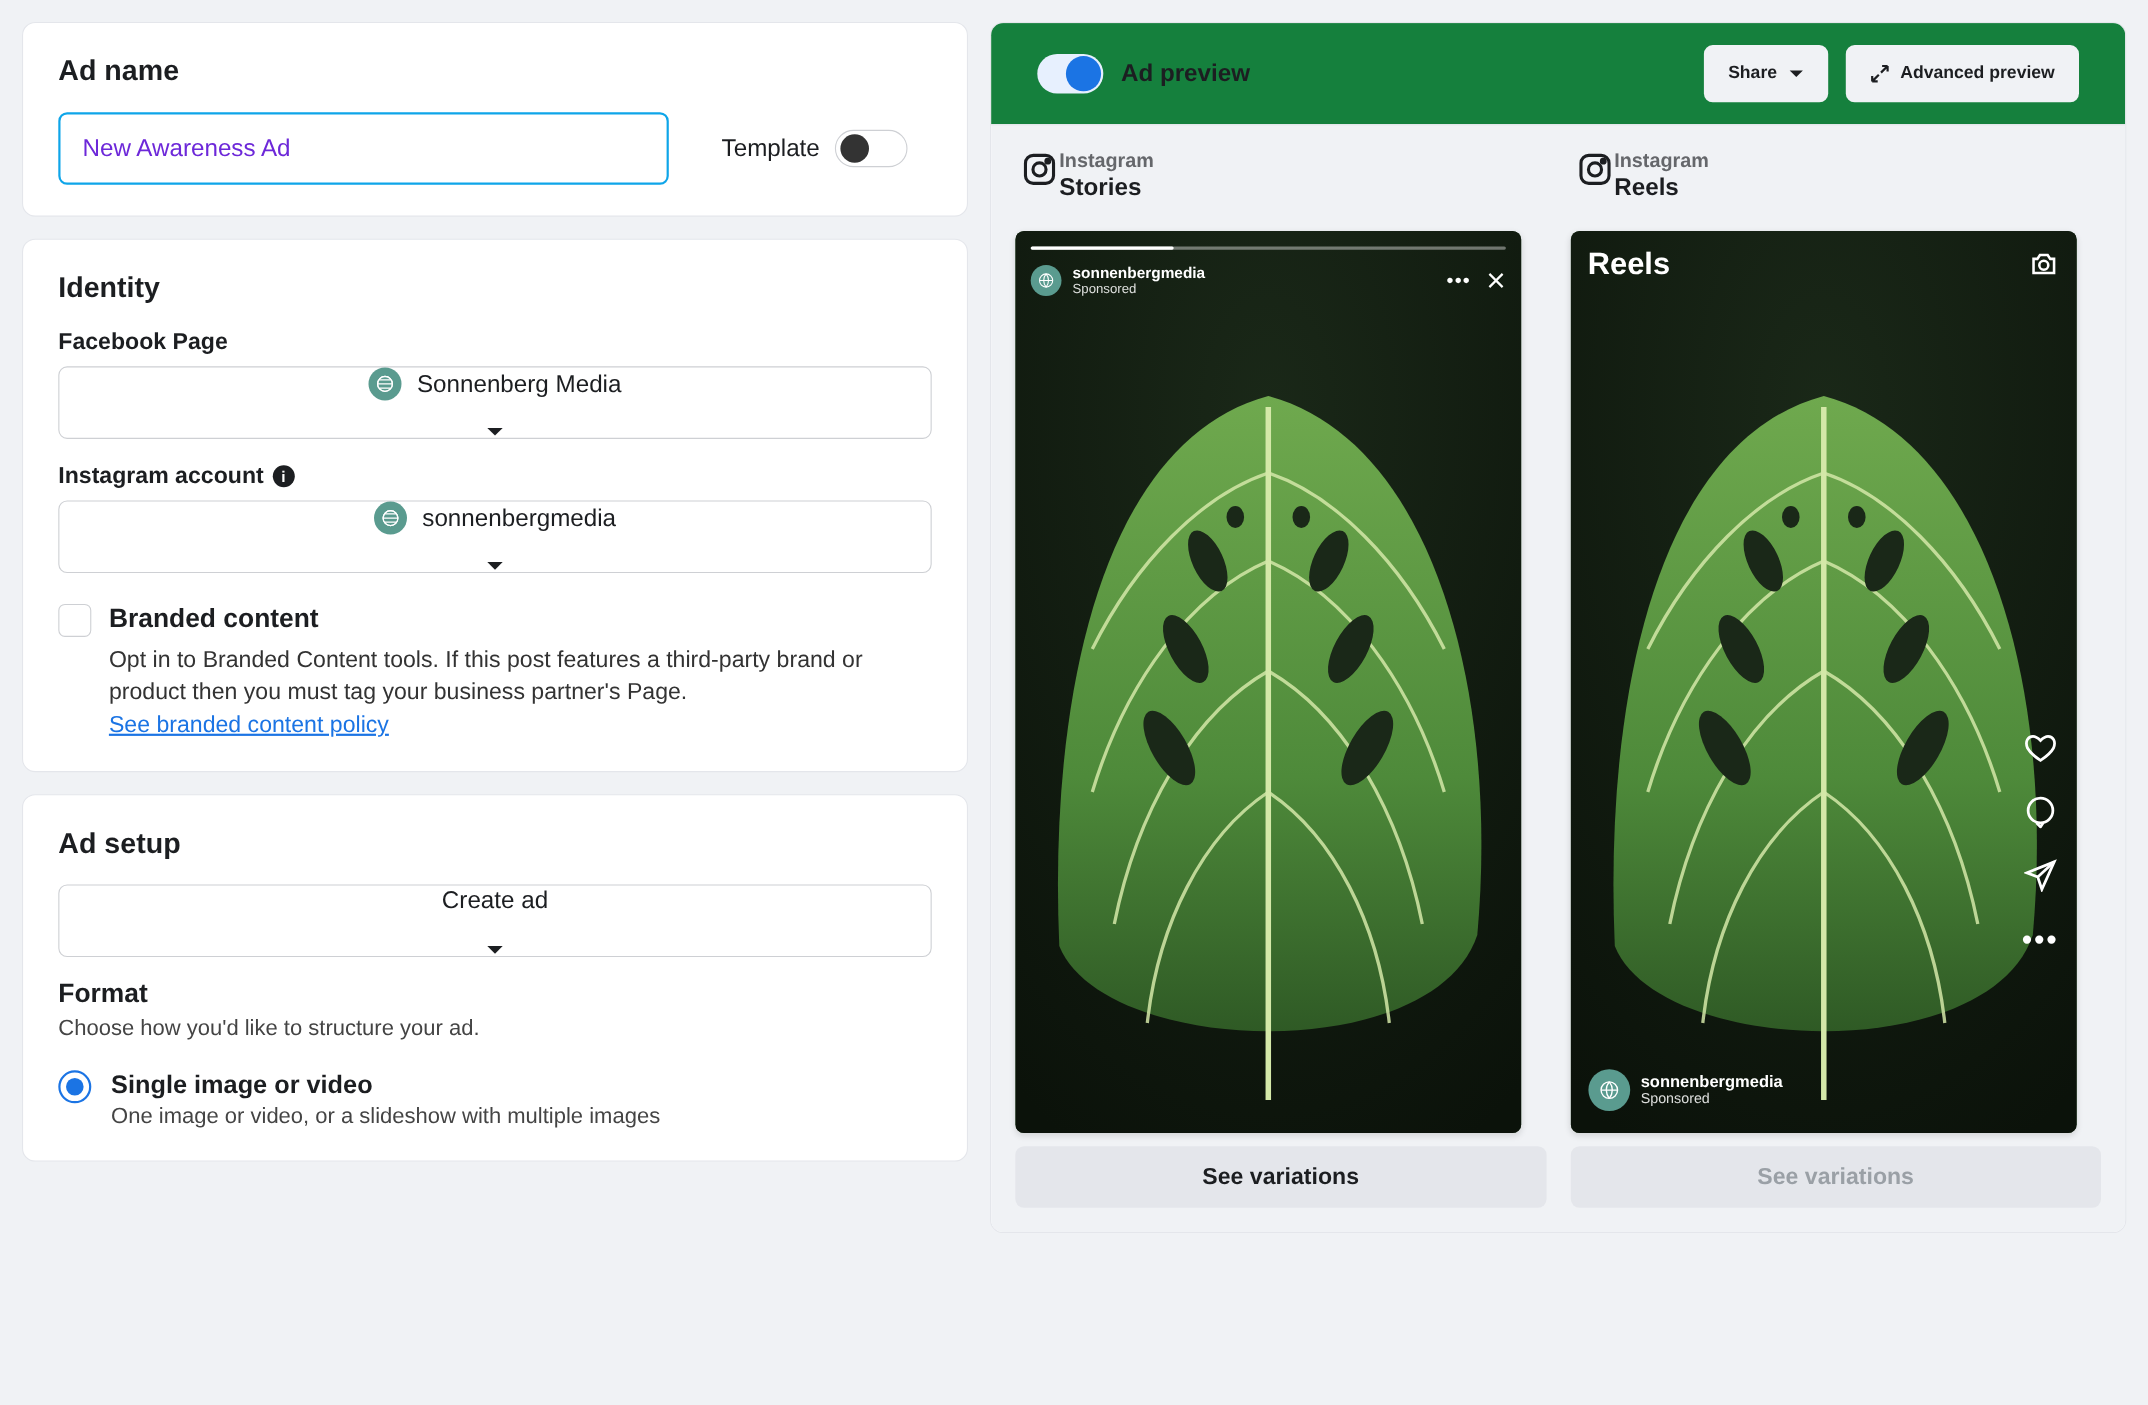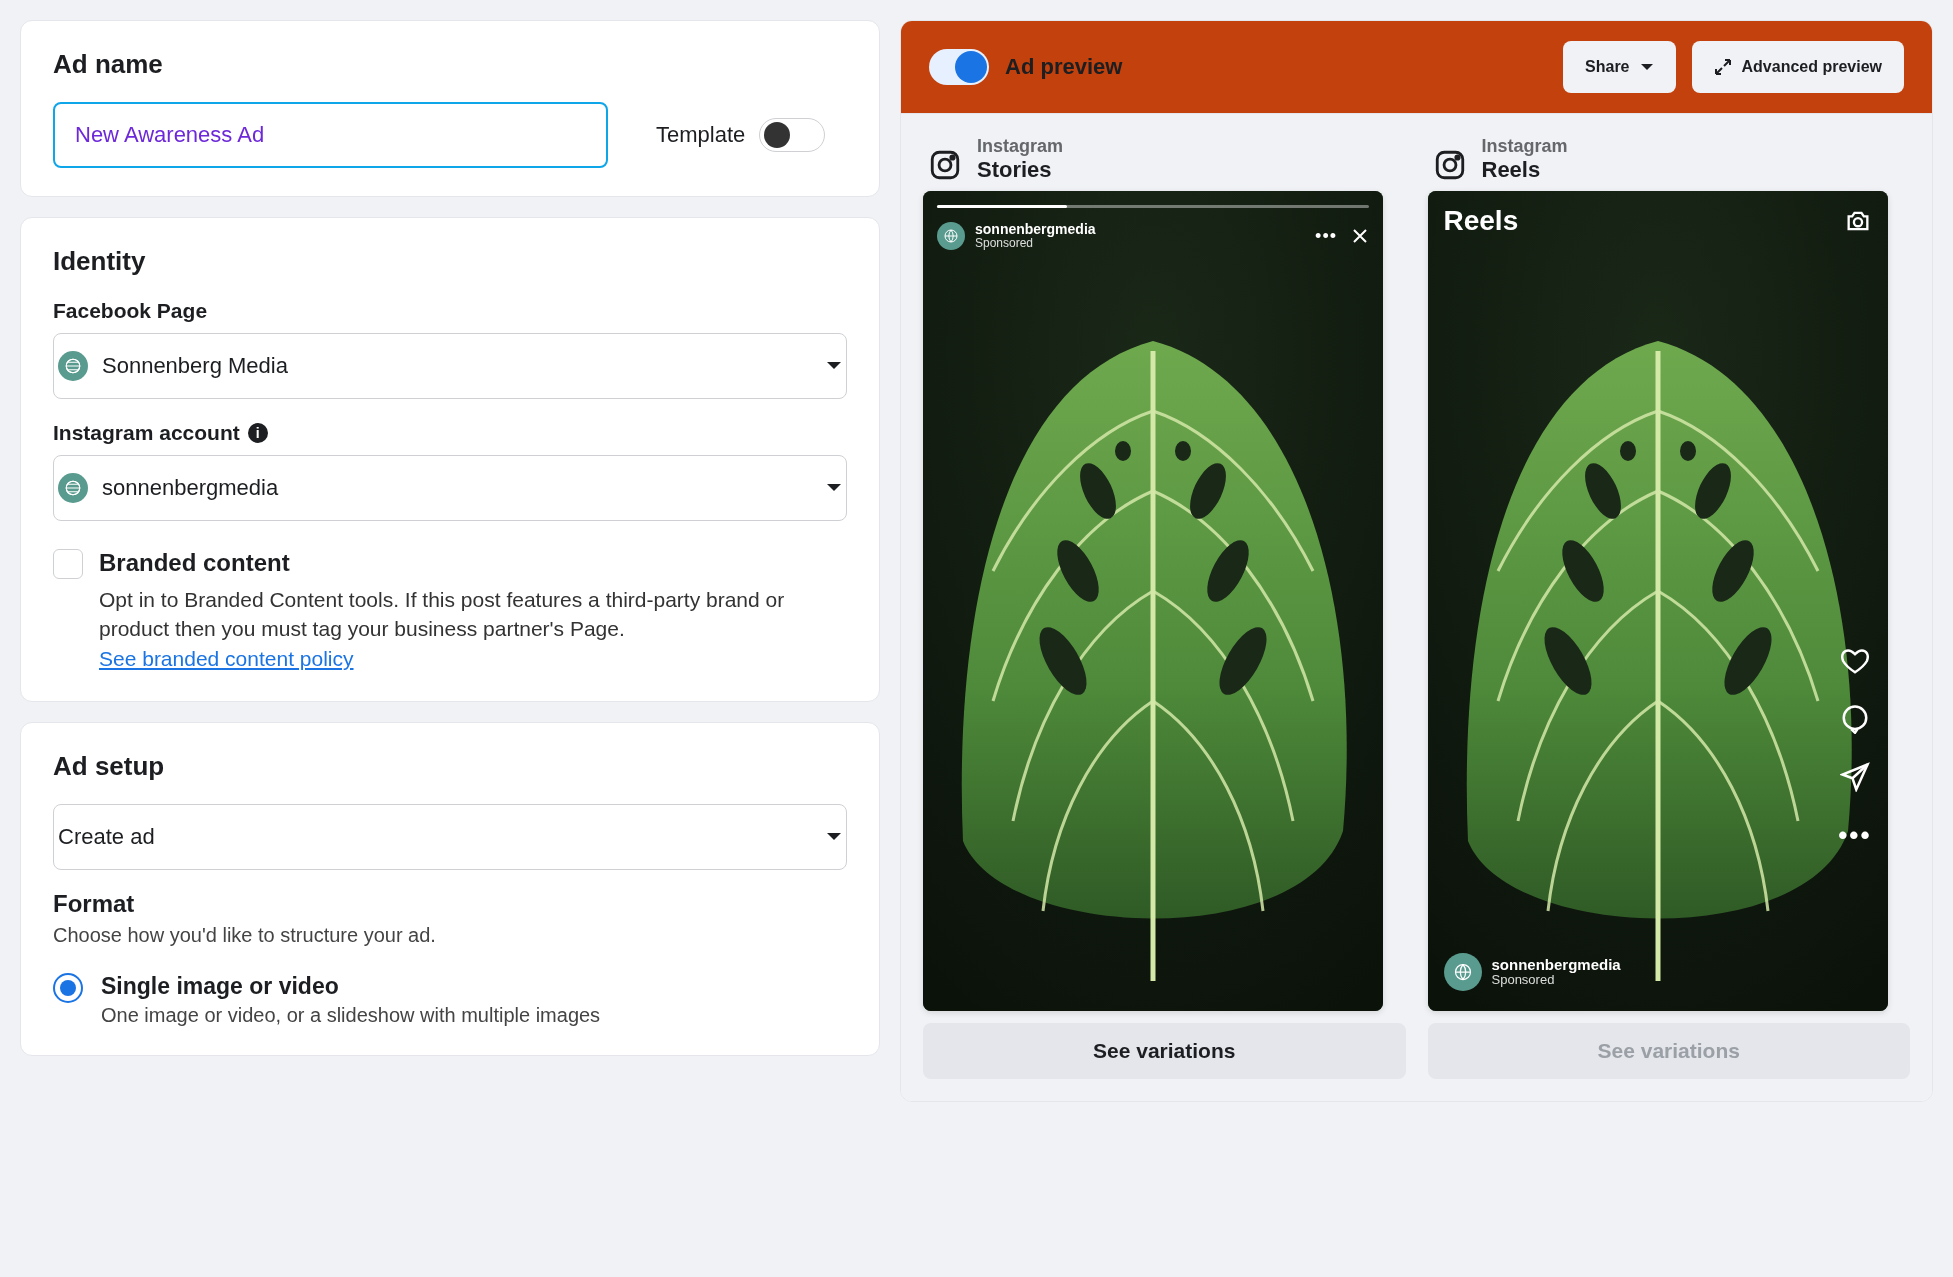--- a/index.html
+++ b/index.html
@@ -5,21 +5,21 @@
 * { box-sizing: border-box; margin: 0; padding: 0; }
 body { font-family: -apple-system, BlinkMacSystemFont, "Segoe UI", Helvetica, Arial, sans-serif; background: #f0f2f5; padding: 20px; color: #1c1e21; }
 .layout { display: flex; gap: 20px; max-width: 1940px; }
 .left-col { flex: 0 0 860px; display: flex; flex-direction: column; gap: 20px; }
 .right-col { flex: 1; background: #fff; border: 1px solid #e4e6eb; border-radius: 12px; overflow: hidden; }
 
 .card { background: #fff; border: 1px solid #e4e6eb; border-radius: 12px; padding: 28px 32px; }
 .card-title { font-size: 26px; font-weight: 700; margin-bottom: 22px; color: #1c1e21; }
 .field-label { font-size: 21px; font-weight: 700; margin-bottom: 10px; display: flex; align-items: center; gap: 8px; }
 .text-input { width: 100%; height: 66px; border: 2px solid #0ea5e9; border-radius: 8px; padding: 0 20px; font-size: 22px; background: #fff; color: #6d28d9; }
-.select { width: 100%; height: 66px; border: 1px solid #ced0d4; border-radius: 8px; padding: 0 4px; font-size: 22px; background: #fff; display: flex; align-items: center; justify-content: space-between; }
+.select { width: 100%; height: 66px; border: 1px solid #ced0d4; border-radius: 8px; padding: 0 34px; font-size: 22px; background: #fff; display: flex; align-items: center; justify-content: space-between; flex-direction: column; }
 .select-left { display: flex; align-items: center; gap: 14px; }
 .select-icon { width: 30px; height: 30px; border-radius: 50%; background: #5a9b8f; display: flex; align-items: center; justify-content: center; }
 .select-icon svg { width: 18px; height: 18px; }
 
 .adname-row { display: flex; align-items: center; gap: 24px; }
 .adname-row .text-input { flex: 0 0 555px; }
 .template-wrap { display: flex; align-items: center; gap: 14px; font-size: 22px; color: #1c1e21; margin-left: 24px; }
 .toggle { position: relative; width: 66px; height: 34px; border: 1px solid #ced0d4; border-radius: 999px; background: #fff; }
 .toggle::after { content: ''; position: absolute; top: 3px; left: 4px; width: 26px; height: 26px; background: #333; border-radius: 50%; }
 
@@ -32,29 +32,29 @@
 
 .subhead { font-size: 24px; font-weight: 700; margin-top: 20px; margin-bottom: 6px; }
 .subdesc { font-size: 20px; color: #444; margin-bottom: 26px; }
 .radio-row { display: flex; gap: 18px; align-items: flex-start; margin-top: 16px; }
 .radio { width: 30px; height: 30px; border: 2px solid #ced0d4; border-radius: 50%; display: flex; align-items: center; justify-content: center; flex-shrink: 0; }
 .radio.selected { border-color: #1b74e4; }
 .radio.selected::after { content: ''; width: 16px; height: 16px; background: #1b74e4; border-radius: 50%; }
 .radio-title { font-size: 23px; font-weight: 700; }
 .radio-desc { font-size: 20px; color: #444; margin-top: 4px; }
 
-.preview-header { display: flex; align-items: center; padding: 20px 28px; gap: 16px; background: #c2410c; }
+.preview-header { display: flex; align-items: center; padding: 20px 42px; gap: 16px; background: #15803d; }
 .preview-toggle { position: relative; width: 60px; height: 36px; border-radius: 999px; background: #e7f0fe; }
 .preview-toggle::after { content: ''; position: absolute; top: 2px; right: 2px; width: 32px; height: 32px; background: #1b74e4; border-radius: 50%; }
 .preview-title { font-size: 22px; font-weight: 600; flex: 1; }
 .btn { height: 52px; padding: 0 22px; border-radius: 8px; border: none; background: #f0f2f5; font-size: 16px; font-weight: 600; display: inline-flex; align-items: center; gap: 10px; color: #1c1e21; }
 
 .preview-body { background: #f0f2f5; padding: 22px; display: flex; gap: 22px; border-top: 1px solid #e4e6eb; }
 .preview-col { flex: 1; display: flex; flex-direction: column; }
-.preview-col-head { display: flex; align-items: flex-end; gap: 14px; margin-bottom: 8px; padding: 0 4px; }
+.preview-col-head { display: flex; align-items: flex-start; margin-bottom: 27px; padding: 0 4px; }
 .ig-icon-wrap { width: 36px; height: 36px; display: flex; align-items: center; justify-content: center; }
 .preview-col-head-text .sup { font-size: 18px; font-weight: 600; color: #65676b; }
 .preview-col-head-text .sub { font-size: 22px; font-weight: 700; }
 .phone { width: 460px; height: 820px; border-radius: 8px; background: #2d4a2d; position: relative; overflow: hidden; box-shadow: 0 2px 6px rgba(0,0,0,0.12); margin-bottom: 12px; }
 .phone .plant { position: absolute; inset: 0; }
 
 .stories-topbar { position: absolute; top: 0; left: 0; right: 0; padding: 14px 14px 0; }
 .progress { height: 3px; background: rgba(255,255,255,0.4); border-radius: 2px; margin-bottom: 14px; }
 .progress::before { content:''; display:block; height:100%; width:30%; background:#fff; border-radius:2px;}
 .stories-row { display: flex; align-items: center; gap: 10px; }

